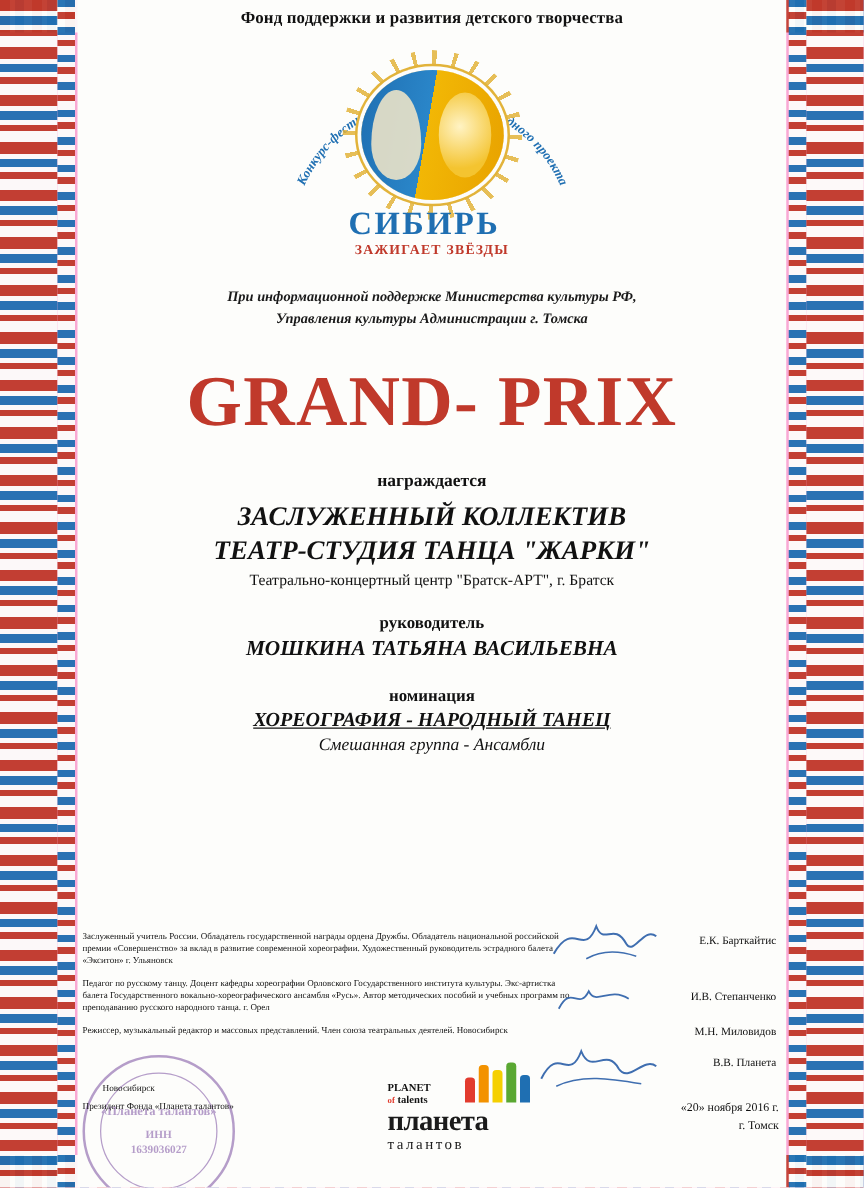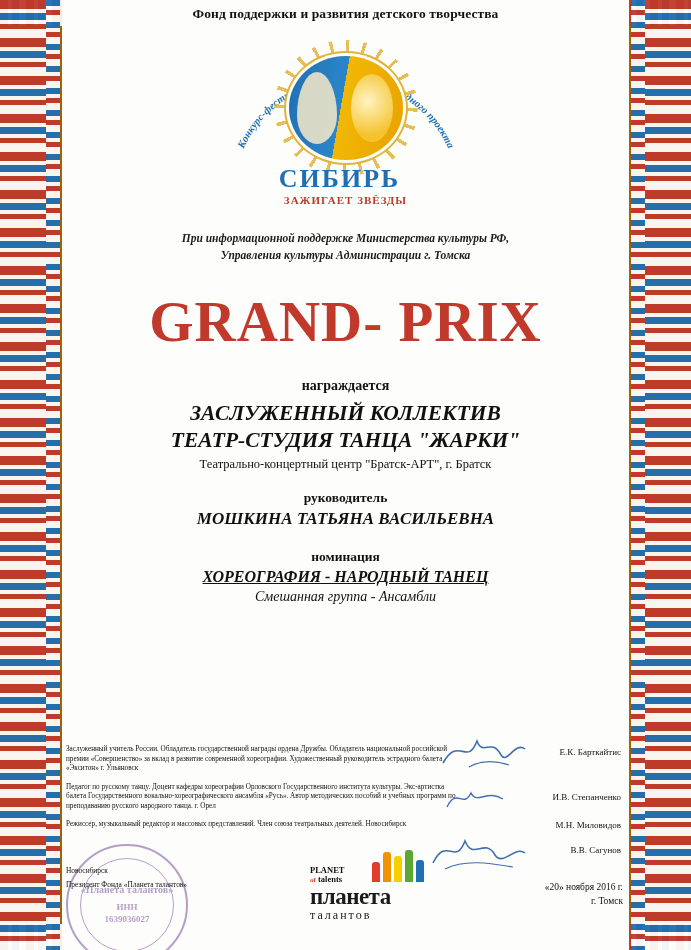--- a/index.html
+++ b/index.html
@@ -10,21 +10,21 @@
   body {
     width: 691px;
     height: 950px;
     font-family: "Liberation Serif", serif;
     position: relative;
     overflow: hidden;
   }
   .certificate {
     position: absolute;
     inset: 0;
-    background: #a16207;
+    background: #f9a8d4;
   }
 
   
   .border-left, .border-right {
     position: absolute;
     top: 0;
     bottom: 0;
     width: 46px;
     background:
       repeating-linear-gradient(
@@ -326,21 +326,21 @@
   }
   .president-line {
     position: absolute;
     left: 4px;
     top: 28px;
     font-size: 7.4px;
     color: #111;
   }
   .city-line {
     position: absolute;
-    left: 4px;
+    left: 20px;
     top: 14px;
     font-size: 7.4px;
     color: #111;
   }
   .logo {
     position: absolute;
     left: 248px;
     top: -4px;
     width: 220px;
     text-align: left;
@@ -467,21 +467,21 @@
       <div class="jury-block">
         <div class="jury-desc">Режиссер, музыкальный редактор и массовых представлений. Член союза театральных деятелей. Новосибирск</div>
         <div class="jury-name" style="top:0px;">М.Н. Миловидов</div>
       </div>
 
       <div class="jury-block">
         <svg class="sign" style="right:96px; top:-6px; width:100px; height:40px;" viewBox="0 0 100 40">
           <path d="M4,30 C18,2 26,34 36,8 C44,28 56,4 66,22 C74,34 86,12 96,20" fill="none" stroke="#2b5fa8" stroke-width="1.6"></path>
           <path d="M16,36 C36,26 60,30 84,34" fill="none" stroke="#2b5fa8" stroke-width="1.2"></path>
         </svg>
-        <div class="jury-name" style="top:6px;">В.В. Сагунов</div>
+        <div class="jury-name" style="top:6px;">В.В. Планета</div>
       </div>
 
     </div>
 
     <div class="footer">
 
       <div class="stamp">
         <div class="inner-ring"></div>
         <div class="stamp-org">«Планета талантов»</div>
         <div class="stamp-inn">ИНН</div>

